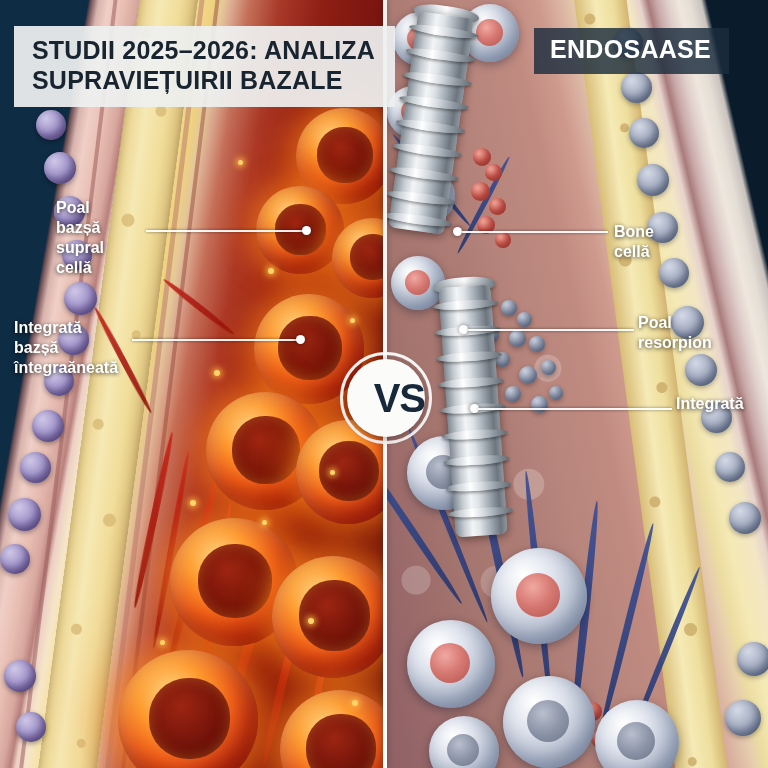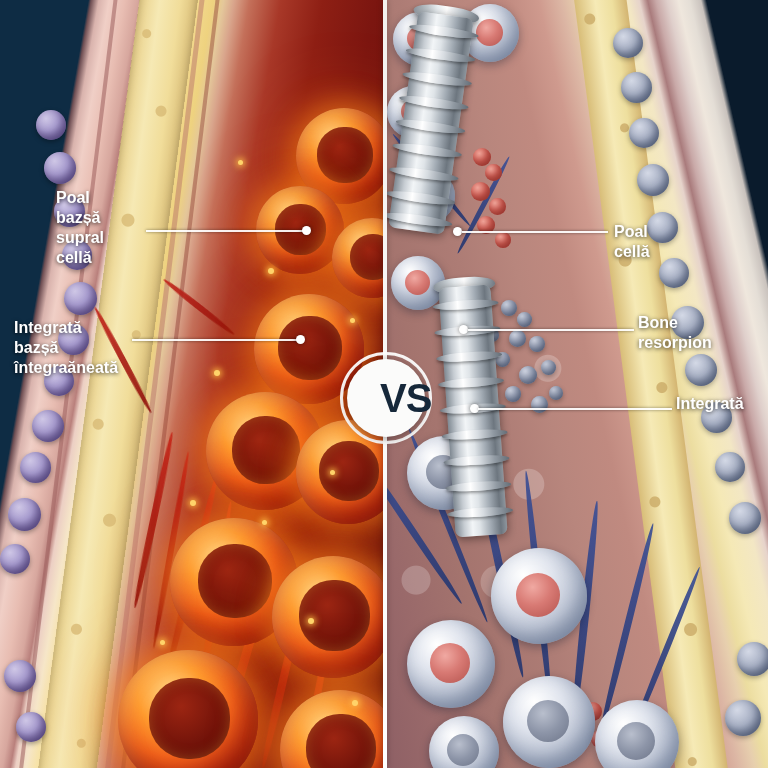--- a/index.html
+++ b/index.html
@@ -151,21 +151,21 @@
     box-shadow:0 2px 5px rgba(0,0,0,.4);}
 
   
   .divider{position:absolute;left:383px;top:0;width:4px;height:768px;
     background:linear-gradient(180deg,#f3f1ee,#ffffff);z-index:20;box-shadow:0 0 6px rgba(0,0,0,.25);}
 
   
   .vs-wrap{position:absolute;left:340px;top:352px;width:92px;height:92px;z-index:40;}
   .vs-ring{position:absolute;inset:0;border-radius:50%;border:3px solid rgba(255,255,255,.95);}
   .vs-disc{position:absolute;inset:7px;border-radius:50%;background:#fbfbfa;
-    display:flex;align-items:center;justify-content:flex-start;
+    display:flex;align-items:center;justify-content:flex-end;
     box-shadow:0 2px 10px rgba(0,0,0,.35);padding-left:33px;}
   .vs-disc span{font:800 40px/1 "Liberation Sans",sans-serif;color:#16283a;letter-spacing:-1px;}
 
   
   .title-banner{position:absolute;left:14px;top:26px;z-index:45;
     background:rgba(238,240,240,.93);padding:10px 20px 12px 18px;}
   .title-banner p{margin:0;font:800 25px/1.18 "Liberation Sans",sans-serif;
     color:#18242f;letter-spacing:.2px;white-space:pre-line;}
   .right-banner{position:absolute;left:534px;top:28px;z-index:45;
     background:rgba(28,45,62,.82);padding:8px 18px 10px 16px;}
@@ -379,46 +379,53 @@
 
   <div class="divider"></div>
 
   <div class="vs-wrap">
     <div class="vs-ring"></div>
     <div class="vs-disc">
       <span>VS</span>
     </div>
   </div>
 
-
+  <div class="title-banner">
+    <p>STUDII 2025–2026: ANALIZA
+SUPRAVIEȚUIRII BAZALE</p>
+  </div>
+
+  <div class="right-banner">
+    <p>ENDOSAASE</p>
+  </div>
 
   <div class="callout" style="left:0;top:0;">
-    <div class="txt" style="left:56px;top:188px;">Poal bazșă
+    <div class="txt" style="left:56px;top:198px;">Poal bazșă
 supral cellă</div>
     <div class="lead" style="left:146px;top:230px;width:160px;"></div>
     <div class="dot" style="left:302px;top:226px;"></div>
   </div>
 
   <div class="callout" style="left:0;top:0;">
     <div class="txt" style="left:14px;top:318px;">Integrată bazșă
 întegraăneată</div>
     <div class="lead" style="left:132px;top:339px;width:168px;"></div>
     <div class="dot" style="left:296px;top:335px;"></div>
   </div>
 
   <div class="callout" style="left:0;top:0;">
     <div class="dot" style="left:453px;top:227px;"></div>
     <div class="lead" style="left:462px;top:231px;width:146px;"></div>
-    <div class="txt" style="left:614px;top:222px;">Poal cellă</div>
+    <div class="txt" style="left:614px;top:222px;">Bone cellă</div>
   </div>
 
   <div class="callout" style="left:0;top:0;">
     <div class="dot" style="left:459px;top:325px;"></div>
     <div class="lead" style="left:468px;top:329px;width:166px;"></div>
-    <div class="txt" style="left:638px;top:313px;">Bone resorpion</div>
+    <div class="txt" style="left:638px;top:313px;">Poal resorpion</div>
   </div>
 
   <div class="callout" style="left:0;top:0;">
     <div class="dot" style="left:470px;top:404px;"></div>
     <div class="lead" style="left:478px;top:408px;width:194px;"></div>
     <div class="txt" style="left:676px;top:394px;">Integrată</div>
   </div>
 
 </div>
 

